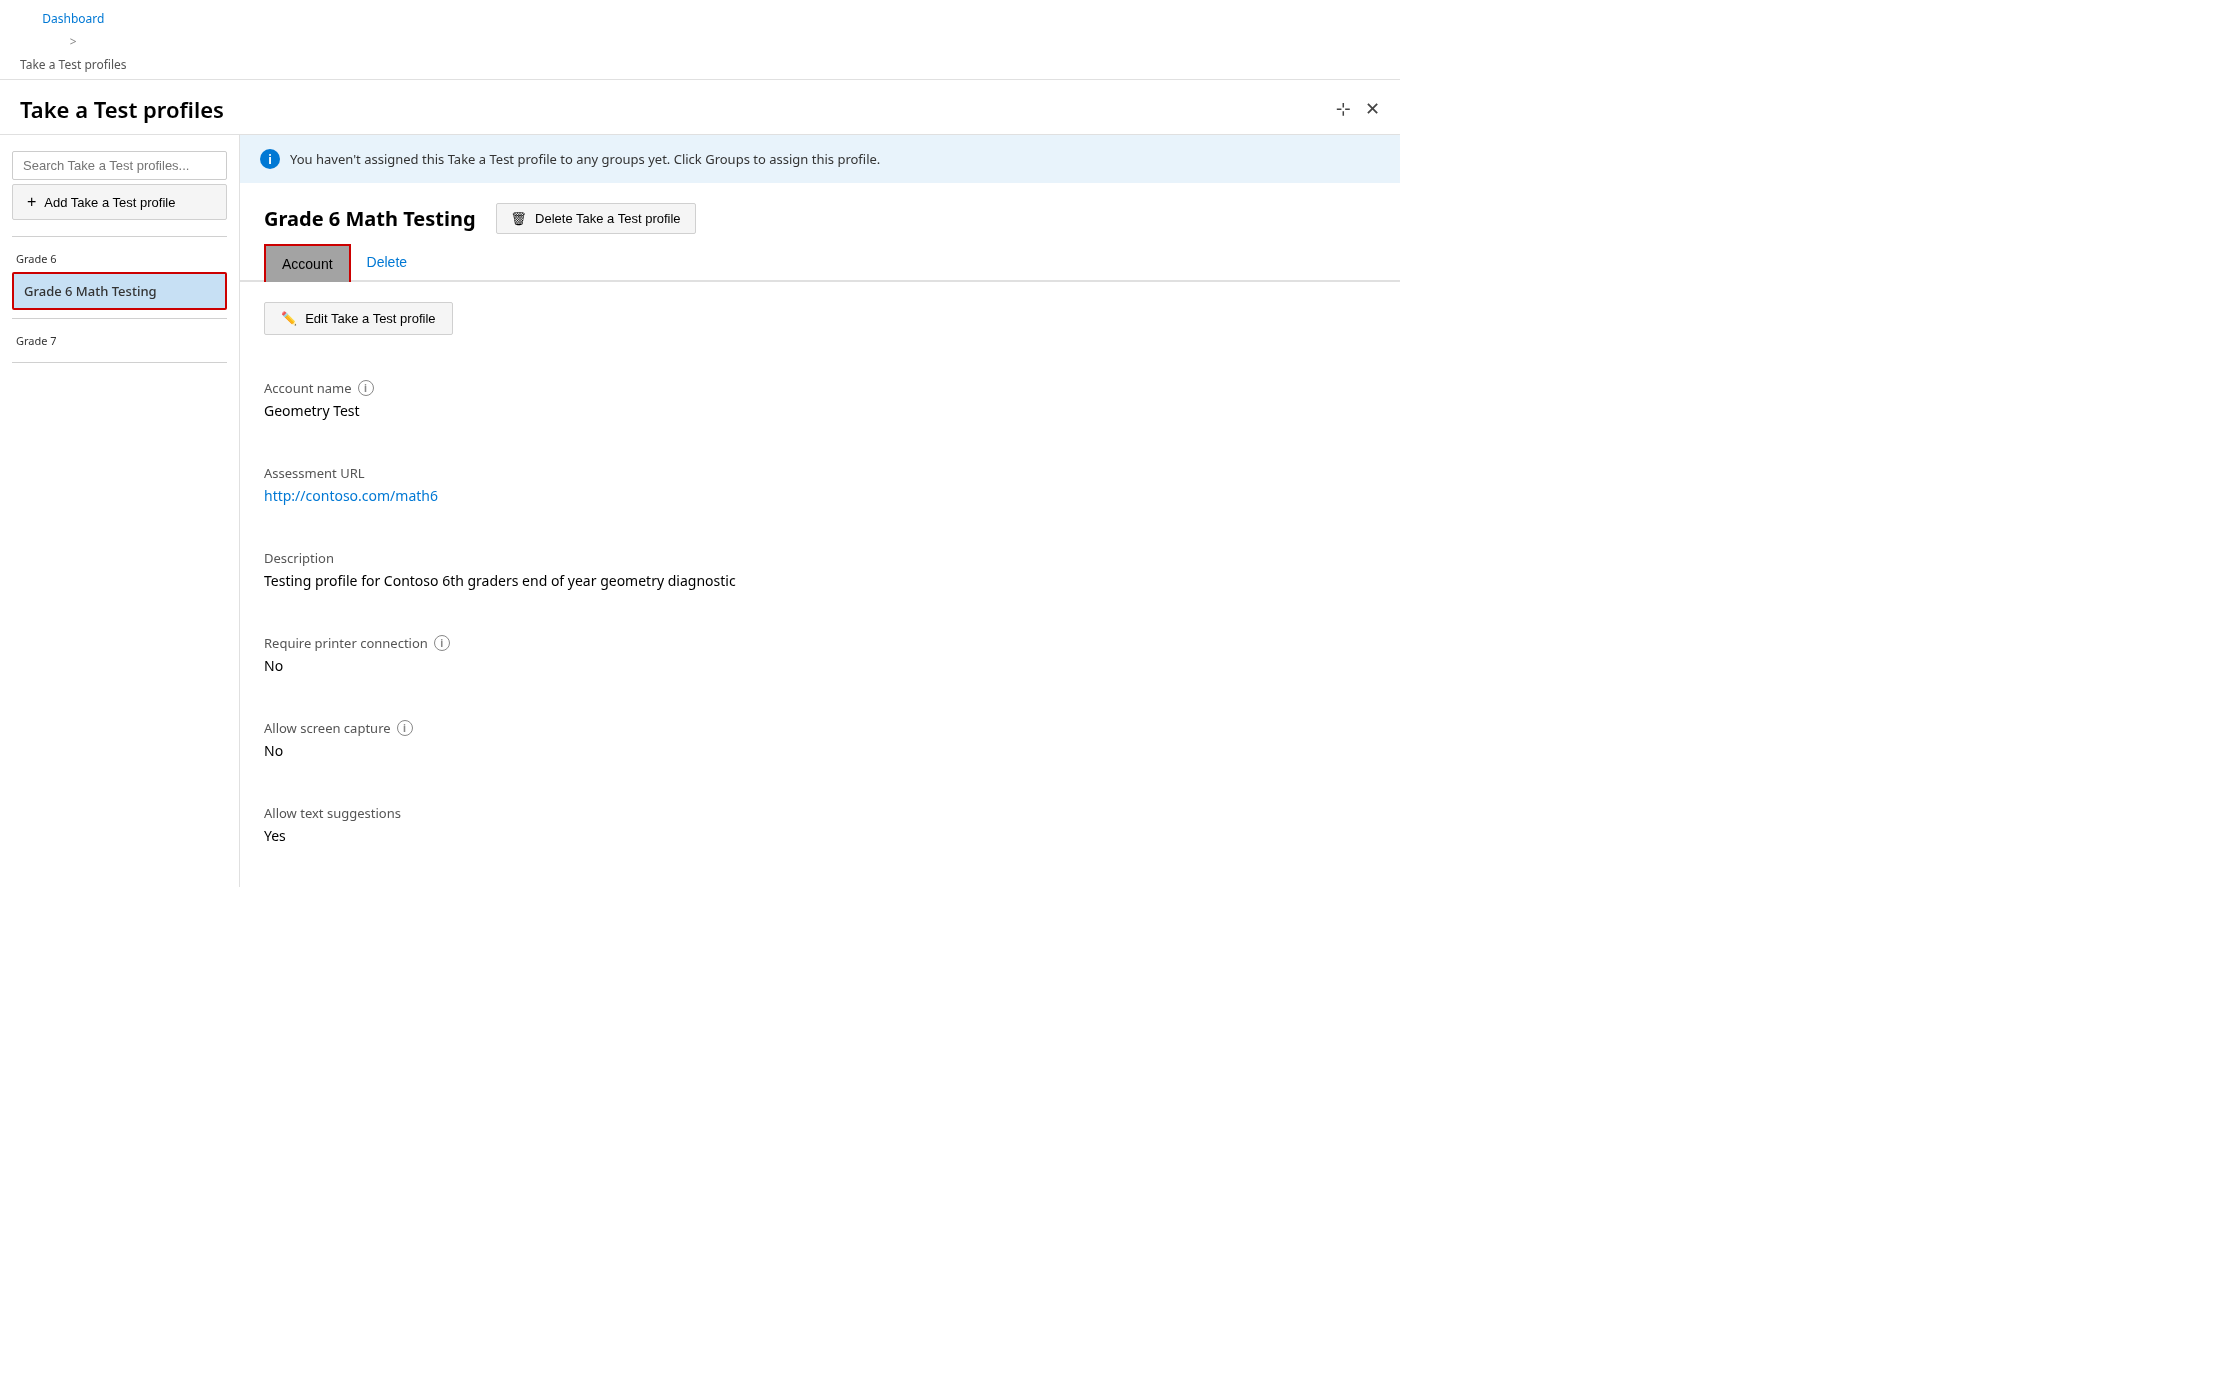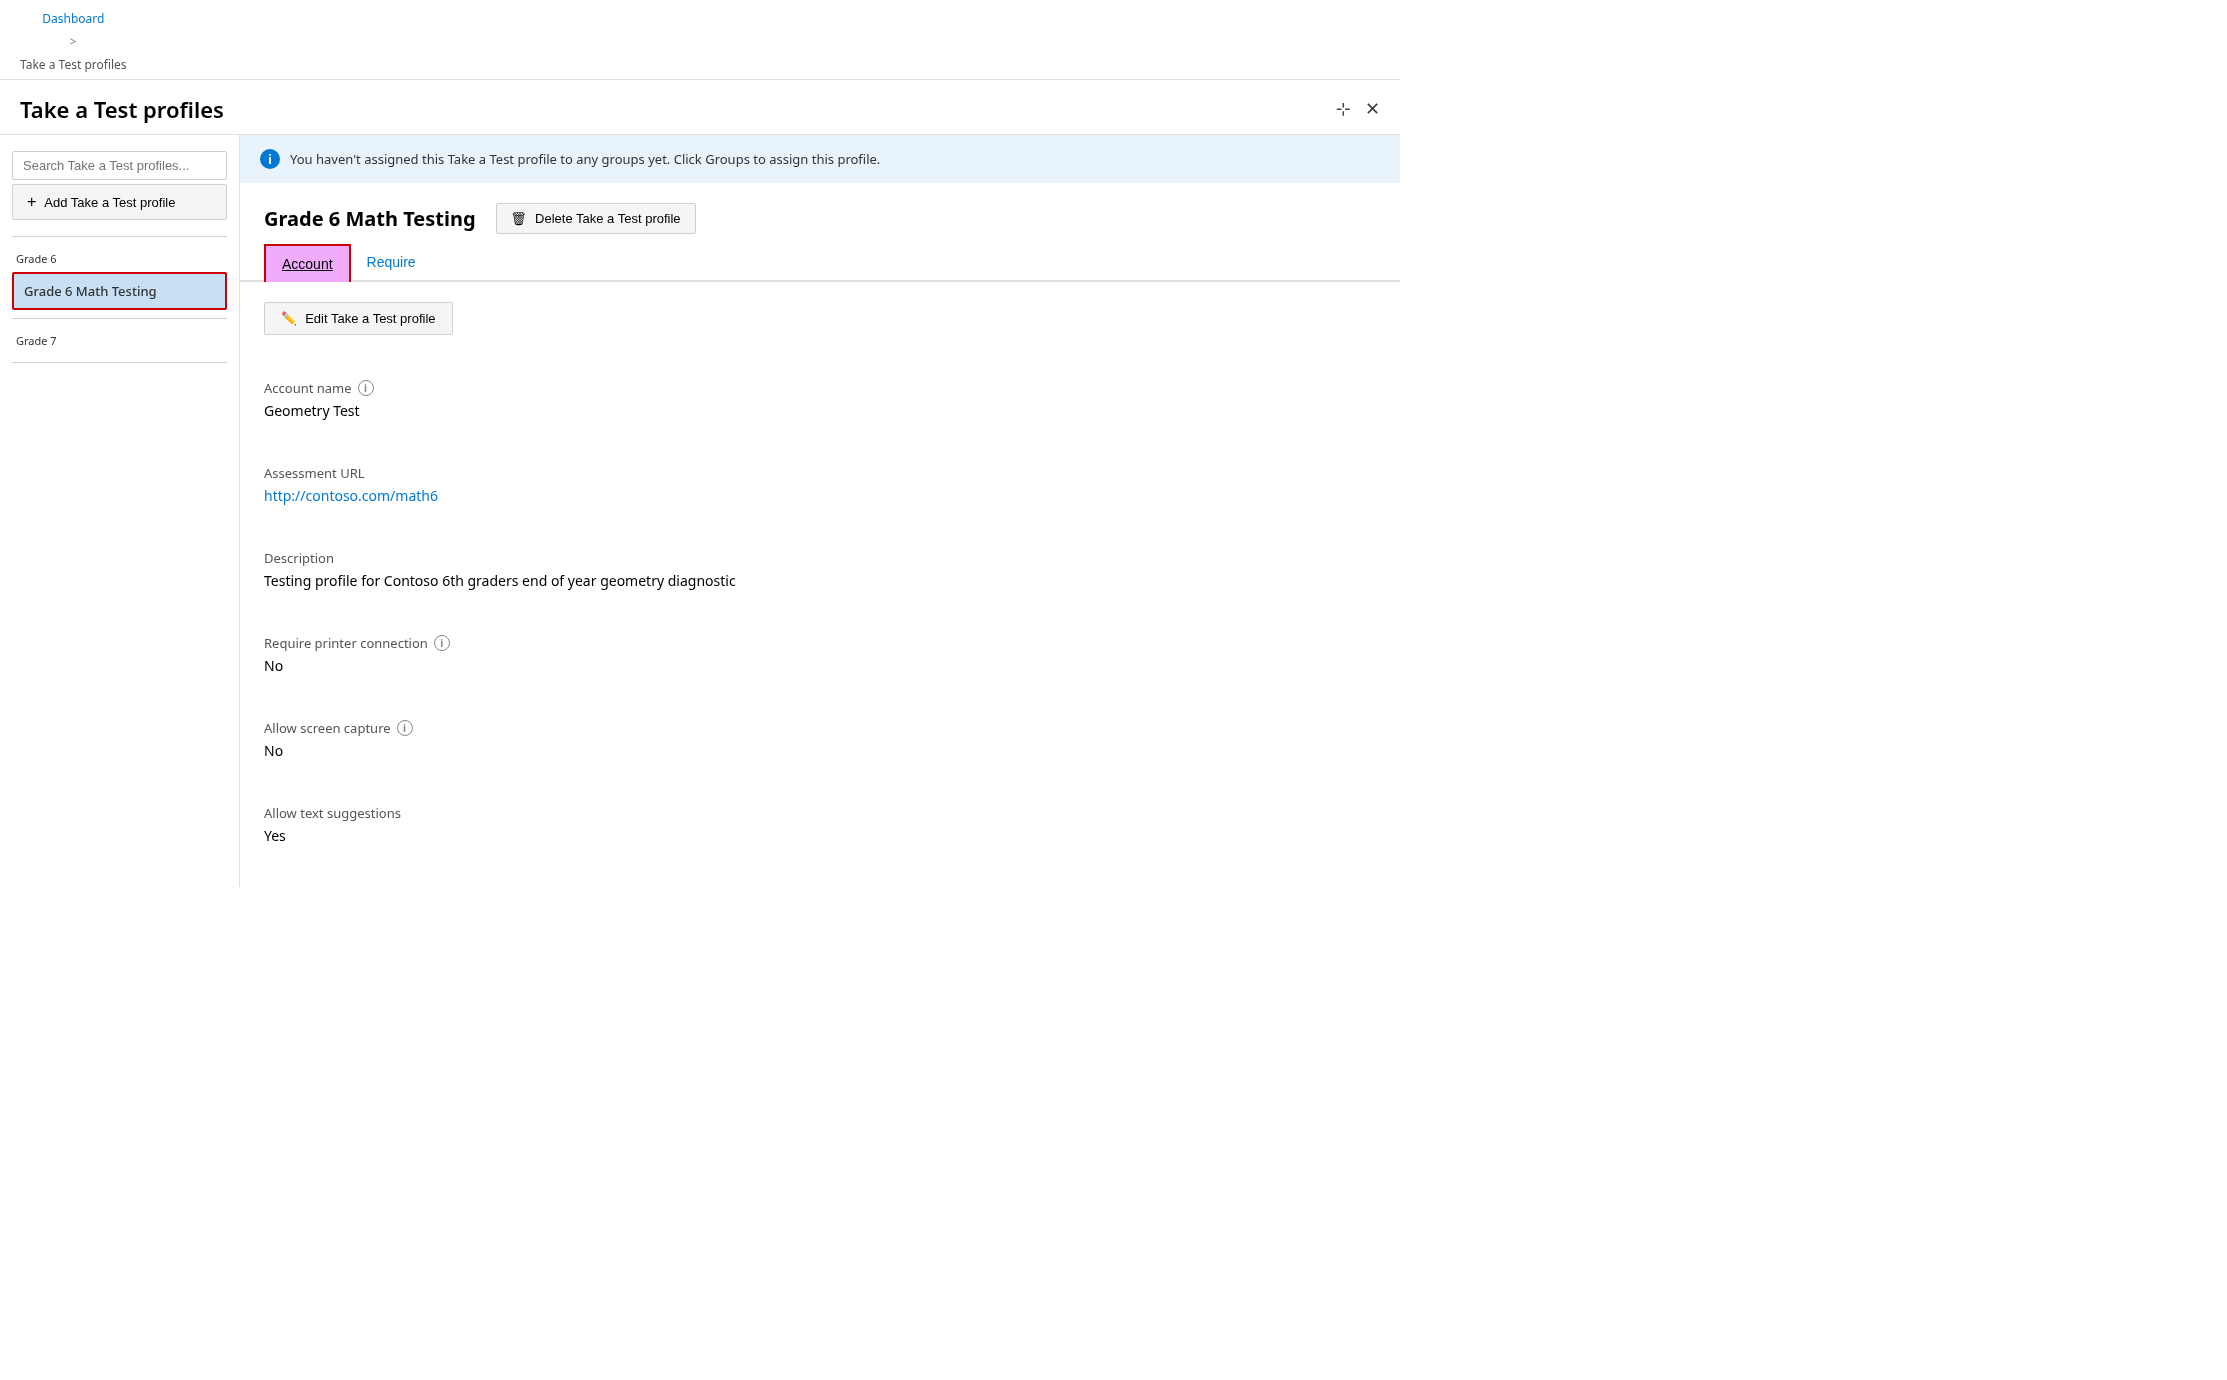--- a/index.html
+++ b/index.html
@@ -174,23 +174,22 @@
       font-size: 14px;
       border: none;
       background: none;
       position: relative;
       color: #333;
     }
     .tab.active {
       color: #000;
       border: 2px solid #c00;
       border-bottom: none;
-      background: #f0abfc;
+      background: #a3a3a3;
       margin-bottom: -2px;
-      text-decoration: underline;
     }
     .tab.groups {
       color: #0078d4;
       background: none;
       border: none;
     }
 
     
     .account-content {
       padding: 20px 24px;
@@ -303,21 +302,21 @@
         <span>🗑</span>
         <span>Delete Take a Test profile</span>
       </button>
     </div>
 
     <div class="tabs">
       <button class="tab active">
         <span>Account</span>
       </button>
       <button class="tab groups">
-        <span>Require</span>
+        <span>Delete</span>
       </button>
     </div>
 
     <div class="account-content">
 
       <button class="edit-btn">
         <span>✏️</span>
         <span>Edit Take a Test profile</span>
       </button>
 

